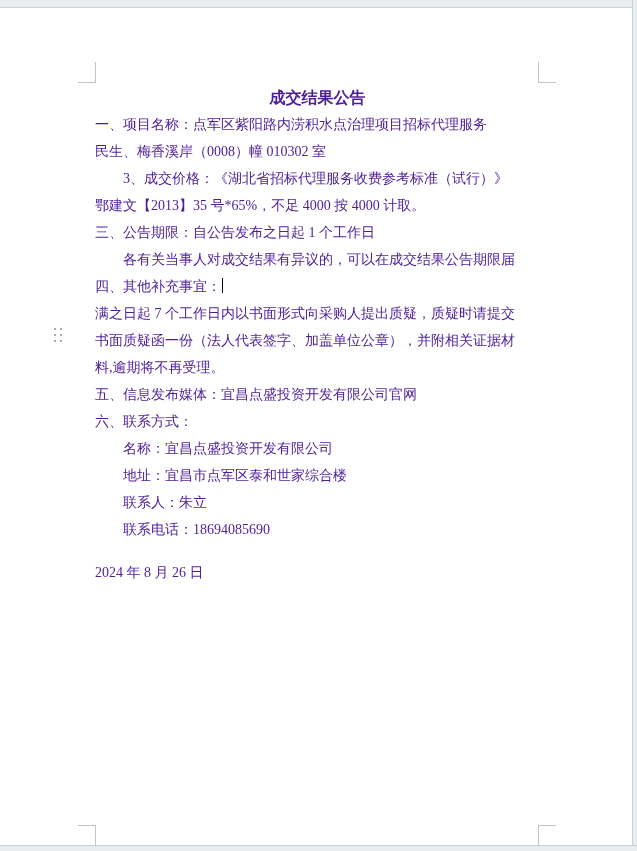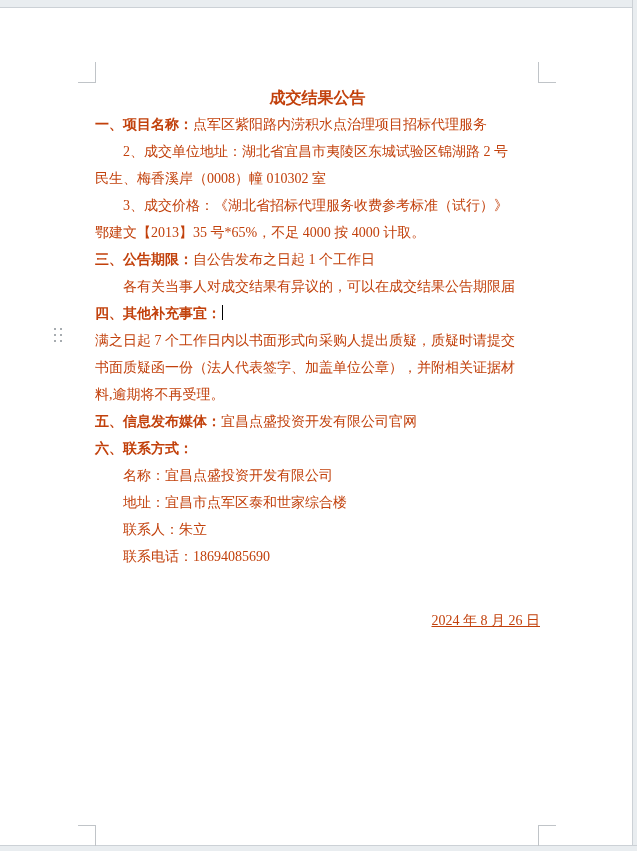--- a/index.html
+++ b/index.html
@@ -3,21 +3,21 @@
 <meta charset="utf-8">
 <style>
   html, body { margin: 0; padding: 0; background: #ffffff; }
   .screen {
     position: relative;
     width: 637px;
     height: 851px;
     background: #ffffff;
     overflow: hidden;
     font-family: "Liberation Serif", "DejaVu Serif", serif;
-    color: #c2410c;
+    color: #4c1d95;
   }
 
   
   .chrome-top    { position: absolute; top: 0; left: 0; right: 0; height: 7px; background: #e9edf0; border-bottom: 1px solid #ccd1d6; }
   .chrome-right  { position: absolute; top: 0; right: 0; bottom: 0; width: 4px; background: #e9edf0; border-left: 1px solid #ccd1d6; }
   .chrome-bottom { position: absolute; left: 0; right: 0; bottom: 0; height: 5px; background: #e9edf0; border-top: 1px solid #ccd1d6; }
 
   
   .crop { position: absolute; width: 17px; height: 20px; }
   .crop-tl { left: 78px;  top: 62px;  border-right: 1px solid #c0c4c8; border-bottom: 1px solid #c0c4c8; }
@@ -34,23 +34,23 @@
   .drag-handle i { display: block; width: 2px; height: 2px; background: #8a9096; border-radius: 50%; }
 
   
   .text-area {
     position: absolute; left: 95px; top: 84px; width: 445px;
     font-size: 14px; line-height: 27px;
     cursor: text;
   }
   .doc-title { text-align: center; font-weight: bold; font-size: 16px; }
   .line { text-align: left; }
-  .b { font-weight: bold; }
+  .b { font-weight: normal; }
   .ind { padding-left: 28px; }
-  .date-line { text-align: right; margin-top: 37px; text-decoration: underline; }
+  .date-line { margin-top: 16px; }
   .caret { display: inline-block; width: 1px; height: 15px; background: #000; vertical-align: -2px; margin-left: 1px; }
 </style>
 </head>
 <body>
 
 <div class="screen">
 
   <div class="chrome-top"></div>
   <div class="chrome-right"></div>
   <div class="chrome-bottom"></div>
@@ -70,21 +70,20 @@
   </div>
 
   <div class="text-area">
 
     <div class="doc-title">成交结果公告</div>
 
     <div class="line">
       <span class="b">一、项目名称：</span><span>点军区紫阳路内涝积水点治理项目招标代理服务</span>
     </div>
 
-    <div class="line ind">2、成交单位地址：湖北省宜昌市夷陵区东城试验区锦湖路 2 号</div>
     <div class="line">民生、梅香溪岸（0008）幢 010302 室</div>
     <div class="line ind">3、成交价格：《湖北省招标代理服务收费参考标准（试行）》</div>
     <div class="line">鄂建文【2013】35 号*65%，不足 4000 按 4000 计取。</div>
 
     <div class="line">
       <span class="b">三、公告期限：</span><span>自公告发布之日起 1 个工作日</span>
     </div>
 
     <div class="line ind">各有关当事人对成交结果有异议的，可以在成交结果公告期限届</div>
     <div class="line">

